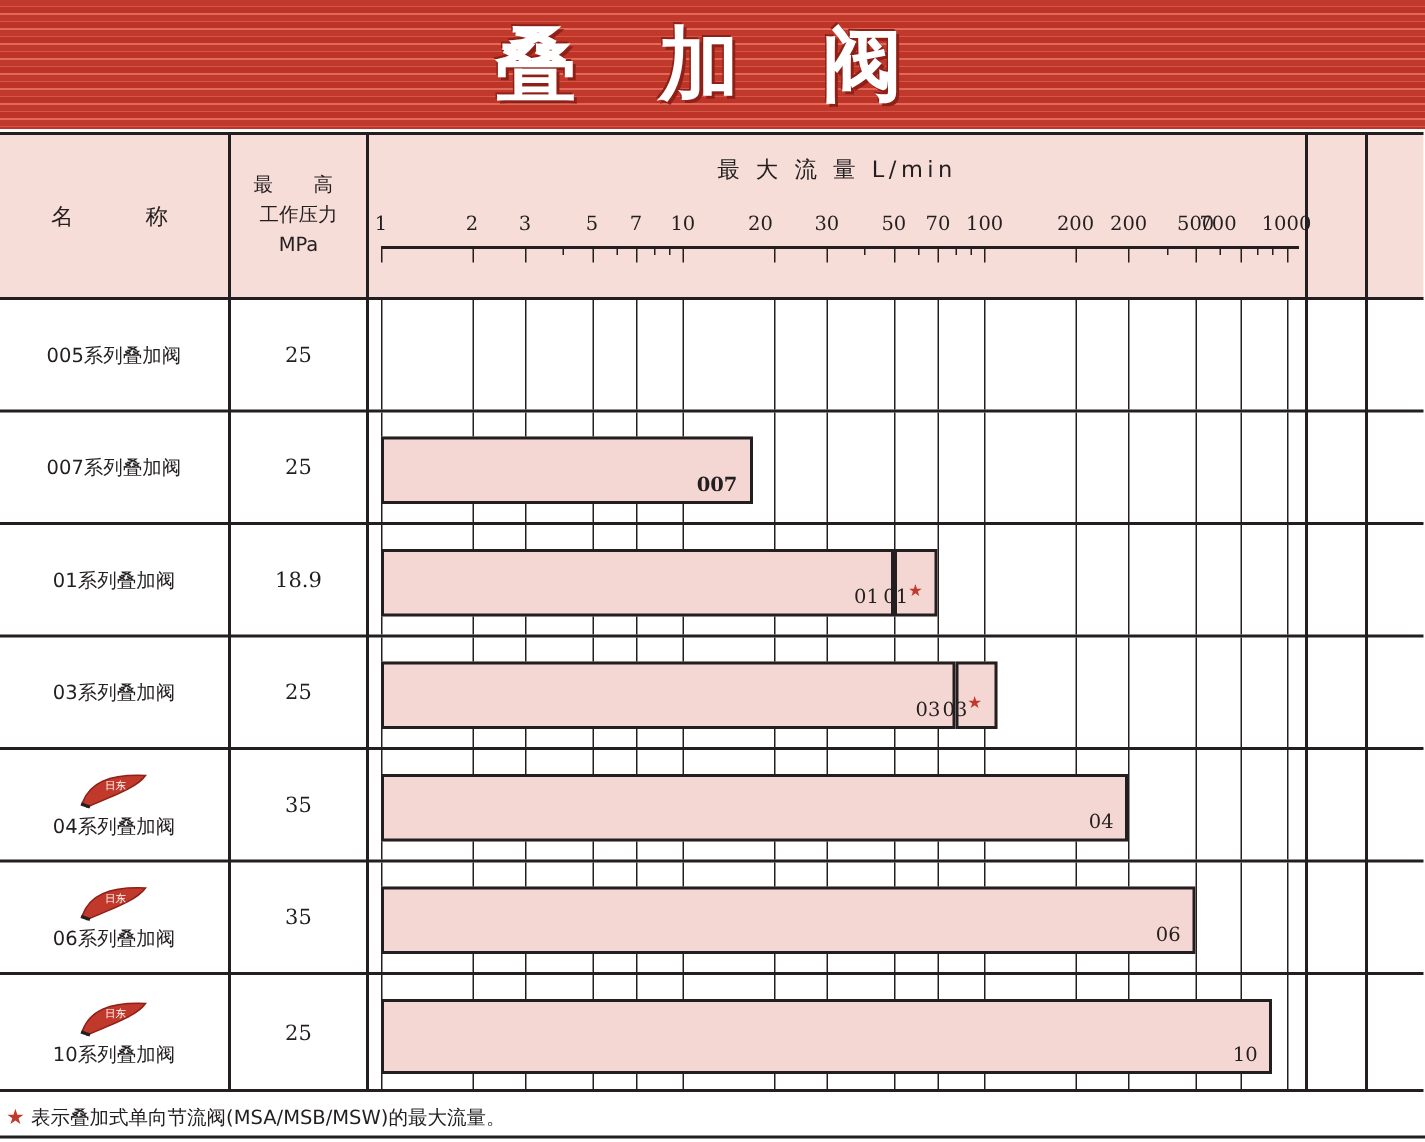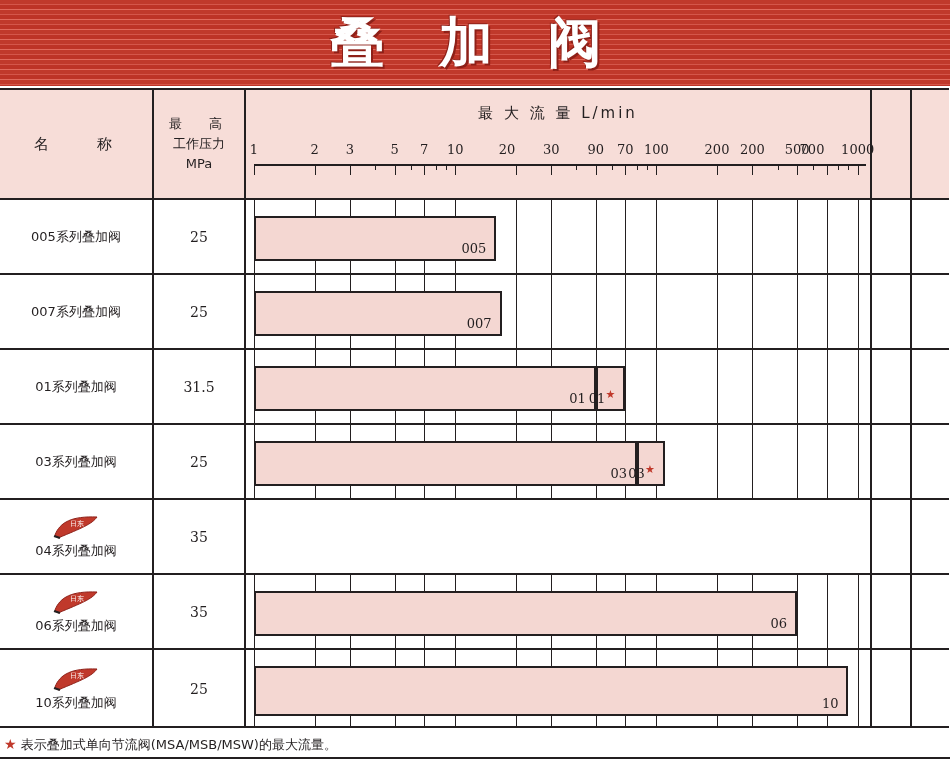--- a/index.html
+++ b/index.html
@@ -279,21 +279,21 @@
           <div class="tick-label" style="left: 148.649px;">5</div>
           <div class="tick major" style="left: 178.054px;"></div>
           <div class="tick-label" style="left: 178.054px;">7</div>
           <div class="tick major" style="left: 209.224px;"></div>
           <div class="tick-label" style="left: 209.224px;">10</div>
           <div class="tick major" style="left: 269.798px;"></div>
           <div class="tick-label" style="left: 261px;">20</div>
           <div class="tick major" style="left: 305.232px;"></div>
           <div class="tick-label" style="left: 305.232px;">30</div>
           <div class="tick major" style="left: 349.873px;"></div>
-          <div class="tick-label" style="left: 349.873px;">90</div>
+          <div class="tick-label" style="left: 349.873px;">50</div>
           <div class="tick major" style="left: 379.277px;"></div>
           <div class="tick-label" style="left: 379.277px;">70</div>
           <div class="tick major" style="left: 410.447px;"></div>
           <div class="tick-label" style="left: 410.447px;">100</div>
           <div class="tick major" style="left: 471.022px;"></div>
           <div class="tick-label" style="left: 471.022px;">200</div>
           <div class="tick major" style="left: 506.455px;"></div>
           <div class="tick-label" style="left: 506.455px;">200</div>
           <div class="tick major" style="left: 551.096px;"></div>
           <div class="tick-label" style="left: 551.096px;">500</div>
@@ -332,23 +332,20 @@
             <div class="gridline" style="left: 269.798px;"></div>
             <div class="gridline" style="left: 305.232px;"></div>
             <div class="gridline" style="left: 349.873px;"></div>
             <div class="gridline" style="left: 379.277px;"></div>
             <div class="gridline" style="left: 410.447px;"></div>
             <div class="gridline" style="left: 471.022px;"></div>
             <div class="gridline" style="left: 506.455px;"></div>
             <div class="gridline" style="left: 551.096px;"></div>
             <div class="gridline" style="left: 580.501px;"></div>
             <div class="gridline" style="left: 611.671px;"></div>
-            <div class="bar" style="left: 8px; width: 242.297px;">
-              <div class="bar-label">005</div>
-            </div>
           </div>
         </div>
         <div class="row" style="top: 185px; height: 75px;">
           <div class="row-name">
             <div>007系列叠加阀</div>
           </div>
           <div class="row-press">25</div>
           <div class="barwrap">
             <div class="gridline" style="left: 8px;"></div>
             <div class="gridline" style="left: 68.5743px;"></div>
@@ -359,30 +356,30 @@
             <div class="gridline" style="left: 269.798px;"></div>
             <div class="gridline" style="left: 305.232px;"></div>
             <div class="gridline" style="left: 349.873px;"></div>
             <div class="gridline" style="left: 379.277px;"></div>
             <div class="gridline" style="left: 410.447px;"></div>
             <div class="gridline" style="left: 471.022px;"></div>
             <div class="gridline" style="left: 506.455px;"></div>
             <div class="gridline" style="left: 551.096px;"></div>
             <div class="gridline" style="left: 580.501px;"></div>
             <div class="gridline" style="left: 611.671px;"></div>
-            <div class="bar" style="left: 8px; width: 247.595px;">
+            <div class="bar" style="left: 8px; width: 247.595px; font-weight: bold;">
               <div class="bar-label">007</div>
             </div>
           </div>
         </div>
         <div class="row" style="top: 260px; height: 75px;">
           <div class="row-name">
             <div>01系列叠加阀</div>
           </div>
-          <div class="row-press">31.5</div>
+          <div class="row-press">18.9</div>
           <div class="barwrap">
             <div class="gridline" style="left: 8px;"></div>
             <div class="gridline" style="left: 68.5743px;"></div>
             <div class="gridline" style="left: 104.008px;"></div>
             <div class="gridline" style="left: 148.649px;"></div>
             <div class="gridline" style="left: 178.054px;"></div>
             <div class="gridline" style="left: 209.224px;"></div>
             <div class="gridline" style="left: 269.798px;"></div>
             <div class="gridline" style="left: 305.232px;"></div>
             <div class="gridline" style="left: 349.873px;"></div>
@@ -434,20 +431,41 @@
         <div class="row" style="top: 410px; height: 75px;">
           <div class="row-name">
             <div class="flag"><svg width="48" height="26" viewBox="0 0 48 26">
                 <path d="M3 21 C8 8, 20 2, 45 3 C40 10, 30 14, 6 24 Z" fill="#c0392b" stroke="#8e2018" stroke-width="1"></path>
                 <path d="M2 22 L8 24" stroke="#231f20" stroke-width="2"></path>
                 <text x="18" y="12" font-family="DejaVu Sans" font-size="7" fill="#ffffff">日东</text>
               </svg></div>
             <div>04系列叠加阀</div>
           </div>
           <div class="row-press">35</div>
+          <div class="barwrap">
+            <div class="gridline" style="left: 8px;"></div>
+            <div class="gridline" style="left: 68.5743px;"></div>
+            <div class="gridline" style="left: 104.008px;"></div>
+            <div class="gridline" style="left: 148.649px;"></div>
+            <div class="gridline" style="left: 178.054px;"></div>
+            <div class="gridline" style="left: 209.224px;"></div>
+            <div class="gridline" style="left: 269.798px;"></div>
+            <div class="gridline" style="left: 305.232px;"></div>
+            <div class="gridline" style="left: 349.873px;"></div>
+            <div class="gridline" style="left: 379.277px;"></div>
+            <div class="gridline" style="left: 410.447px;"></div>
+            <div class="gridline" style="left: 471.022px;"></div>
+            <div class="gridline" style="left: 506.455px;"></div>
+            <div class="gridline" style="left: 551.096px;"></div>
+            <div class="gridline" style="left: 580.501px;"></div>
+            <div class="gridline" style="left: 611.671px;"></div>
+            <div class="bar" style="left: 8px; width: 498.455px;">
+              <div class="bar-label">04</div>
+            </div>
+          </div>
         </div>
         <div class="row" style="top: 485px; height: 75px;">
           <div class="row-name">
             <div class="flag"><svg width="48" height="26" viewBox="0 0 48 26">
                 <path d="M3 21 C8 8, 20 2, 45 3 C40 10, 30 14, 6 24 Z" fill="#c0392b" stroke="#8e2018" stroke-width="1"></path>
                 <path d="M2 22 L8 24" stroke="#231f20" stroke-width="2"></path>
                 <text x="18" y="12" font-family="DejaVu Sans" font-size="7" fill="#ffffff">日东</text>
               </svg></div>
             <div>06系列叠加阀</div>
           </div>

